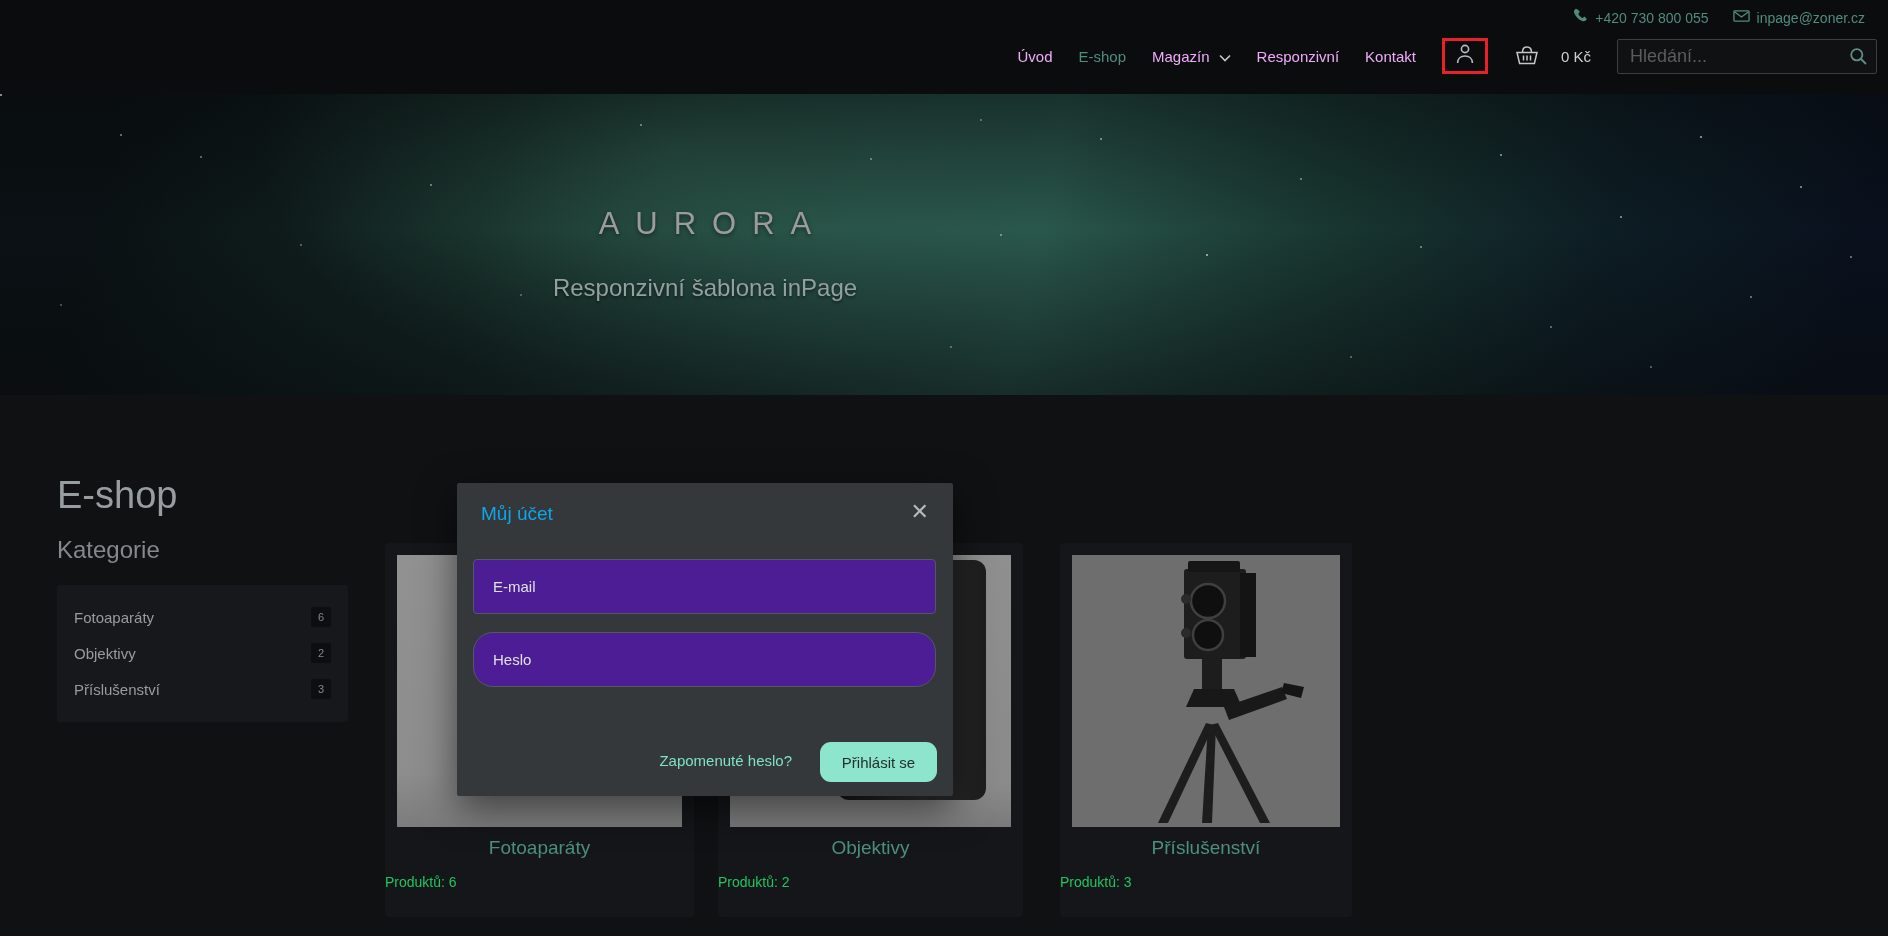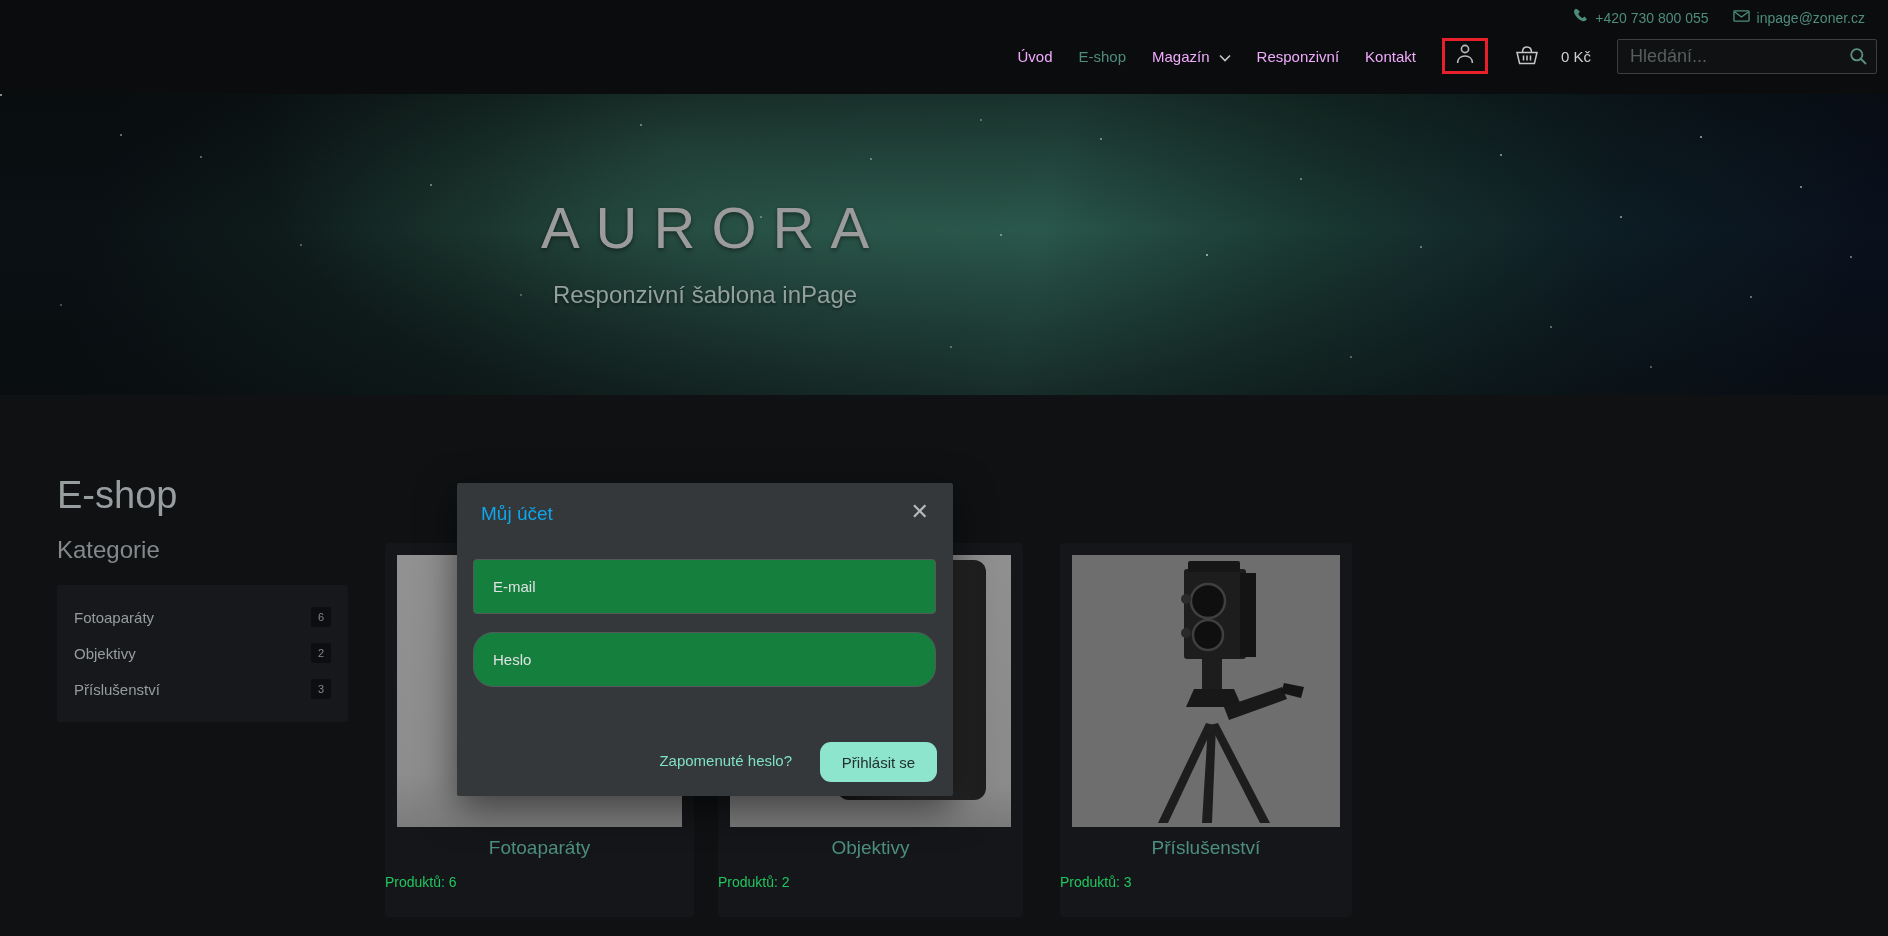--- a/index.html
+++ b/index.html
@@ -40,21 +40,21 @@
       950px 252px 0 rgba(255,255,255,.4),1000px 140px 0 rgba(255,255,255,.5),
       1100px 44px 0 rgba(255,255,255,.55),1206px 160px 0 rgba(255,255,255,.7),
       1300px 84px 0 rgba(255,255,255,.5),1350px 262px 0 rgba(255,255,255,.4),
       1420px 152px 0 rgba(255,255,255,.5),1500px 60px 0 rgba(255,255,255,.6),
       1550px 232px 0 rgba(255,255,255,.45),1620px 122px 0 rgba(255,255,255,.6),
       1650px 272px 0 rgba(255,255,255,.4),1700px 42px 0 rgba(255,255,255,.65),
       1750px 202px 0 rgba(255,255,255,.5),1800px 92px 0 rgba(255,255,255,.6),
       1850px 162px 0 rgba(255,255,255,.5),980px 25px 0 rgba(255,255,255,.4),
       60px 210px 0 rgba(255,255,255,.35);}
   .hero-inner{position:absolute;left:0;top:0;width:1410px;text-align:center;}
-  .hero-title{margin:4px;padding-left:16px;position:relative;top:96px;font-size:58px;font-weight:400;
+  .hero-title{margin:16px;padding-left:16px;position:relative;top:96px;font-size:31px;font-weight:400;
     letter-spacing:16px;color:#9b9b9b;text-shadow:0 2px 4px rgba(0,0,0,.45);}
   .hero-sub{margin:0;position:relative;top:112px;font-size:24px;font-weight:400;color:#93a09d;
     text-shadow:0 2px 3px rgba(0,0,0,.45);}
 
   
   .page-title{position:absolute;left:57px;top:474px;margin:0;font-size:38px;font-weight:400;color:#989da0;}
   .cat-heading{position:absolute;left:57px;top:536px;margin:0;font-size:24px;font-weight:400;color:#85898b;}
   .cat-panel{position:absolute;left:57px;top:585px;width:291px;height:137px;background:#16181b;
     border-radius:3px;box-sizing:border-box;padding:14px 17px;}
   .cat-row{height:36px;display:flex;align-items:center;justify-content:space-between;cursor:pointer;}
@@ -77,21 +77,21 @@
   .lens{position:absolute;left:38%;top:2%;width:53%;height:88%;border-radius:12px;
     background:linear-gradient(90deg,#161616,#303030 55%,#1d1d1d);}
   .card3 svg{position:absolute;left:50%;top:0;transform:translateX(-50%);height:100%;}
 
   
   .modal{position:absolute;left:457px;top:483px;width:496px;height:313px;background:#34383b;
     border-radius:2px;box-shadow:0 12px 38px rgba(0,0,0,.55);z-index:10;}
   .modal-title{position:absolute;left:24px;top:20px;margin:0;font-size:19px;font-weight:400;color:#0ea5e9;}
   .modal-close{position:absolute;right:20px;top:14px;font-size:22px;color:#b6babb;cursor:pointer;
     line-height:1;padding:4px;}
-  .m-input{position:absolute;left:16px;width:463px;height:55px;background:#15803d;
+  .m-input{position:absolute;left:16px;width:463px;height:55px;background:#4c1d95;
     border:1px solid #54595d;border-radius:4px;color:#e9ebeb;font-size:15px;padding:0 19px;
     box-sizing:border-box;font-family:"Liberation Sans",sans-serif;outline:none;}
   .m-input::placeholder{color:#dfe2e2;opacity:1;}
   .m-email{top:76px;}
   .m-pass{top:149px;border-radius:20px;}
   .forgot{position:absolute;right:161px;top:269px;font-size:15px;color:#7fe2c5;text-decoration:none;
     cursor:pointer;}
   .submit{position:absolute;right:16px;top:259px;width:117px;height:40px;background:#8ee5cd;
     border:none;border-radius:11px;color:#23302c;font-size:15px;cursor:pointer;
     font-family:"Liberation Sans",sans-serif;}

